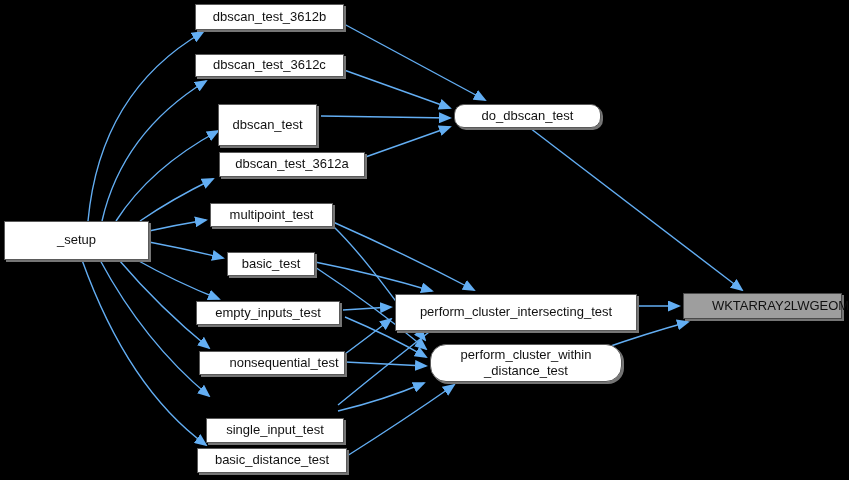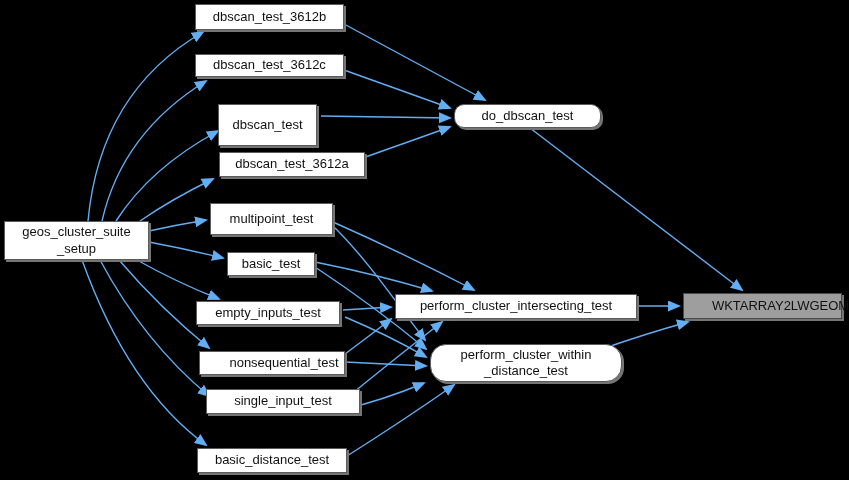--- a/index.html
+++ b/index.html
@@ -84,57 +84,56 @@
         <path d="M 345,362 L 426,366" class="edge" marker-end="url(#arrow)"></path>
         <path d="M 338,411 Q 384,400 424,383" class="edge" marker-end="url(#arrow)"></path>
         <path d="M 347,456 Q 404,420 454,385" class="edge" marker-end="url(#arrow)"></path>
         <path d="M 637,306 L 679,306" class="edge" marker-end="url(#arrow)"></path>
         <path d="M 602,349 Q 648,333 688,322" class="edge" marker-end="url(#arrow)"></path>
         <path d="M 530,128 L 742,290" class="edge" marker-end="url(#arrow)"></path>
       </g>
   </svg>
   <div id="nodes-layer">
       <div class="node" style="left: 4px; top: 221px; width: 145px; height: 39px;">
-        <div class="node-line">geos_cluster_suite</div>
         <div class="node-line">_setup</div>
       </div>
       <div class="node" style="left: 195px; top: 4px; width: 149px; height: 26px;">
         <div class="node-line">dbscan_test_3612b</div>
       </div>
       <div class="node" style="left: 195px; top: 54px; width: 149px; height: 23px;">
         <div class="node-line">dbscan_test_3612c</div>
       </div>
       <div class="node" style="left: 218px; top: 104px; width: 99px; height: 42px;">
         <div class="node-line">dbscan_test</div>
       </div>
       <div class="node" style="left: 197px; top: 152px; width: 146px; height: 25px; margin-left: 22px;">
         <div class="node-line">dbscan_test_3612a</div>
       </div>
-      <div class="node" style="left: 210px; top: 203px; width: 123px; height: 32px;">
+      <div class="node" style="left: 210px; top: 203px; width: 123px; height: 24px;">
         <div class="node-line">multipoint_test</div>
       </div>
       <div class="node" style="left: 227px; top: 252px; width: 88px; height: 24px;">
         <div class="node-line">basic_test</div>
       </div>
       <div class="node" style="left: 196px; top: 301px; width: 144px; height: 24px;">
         <div class="node-line">empty_inputs_test</div>
       </div>
       <div class="node" style="left: 199px; top: 351px; width: 146px; height: 24px; padding-left: 24px;">
         <div class="node-line">nonsequential_test</div>
       </div>
-      <div class="node" style="left: 206px; top: 389px; width: 154px; height: 25px;">
+      <div class="node" style="left: 206px; top: 418px; width: 138px; height: 25px;">
         <div class="node-line">single_input_test</div>
       </div>
       <div class="node" style="left: 197px; top: 448px; width: 150px; height: 25px; text-align: right;">
         <div class="node-line">basic_distance_test</div>
       </div>
       <div class="node" style="left: 454px; top: 104px; width: 147px; height: 24px; border-radius: 10px;">
         <div class="node-line">do_dbscan_test</div>
       </div>
-      <div class="node" style="left: 395px; top: 294px; width: 242px; height: 25px;">
+      <div class="node" style="left: 395px; top: 294px; width: 242px; height: 37px;">
         <div class="node-line">perform_cluster_intersecting_test</div>
       </div>
       <div class="node" style="left: 430px; top: 344px; width: 192px; height: 38px; border-radius: 16px;">
         <div class="node-line">perform_cluster_within</div>
         <div class="node-line">_distance_test</div>
       </div>
       <div class="node focus" style="left: 683px; top: 293px; width: 159px; height: 26px;">
         <div class="node-line">WKTARRAY2LWGEOM</div>
       </div>
     </div>

